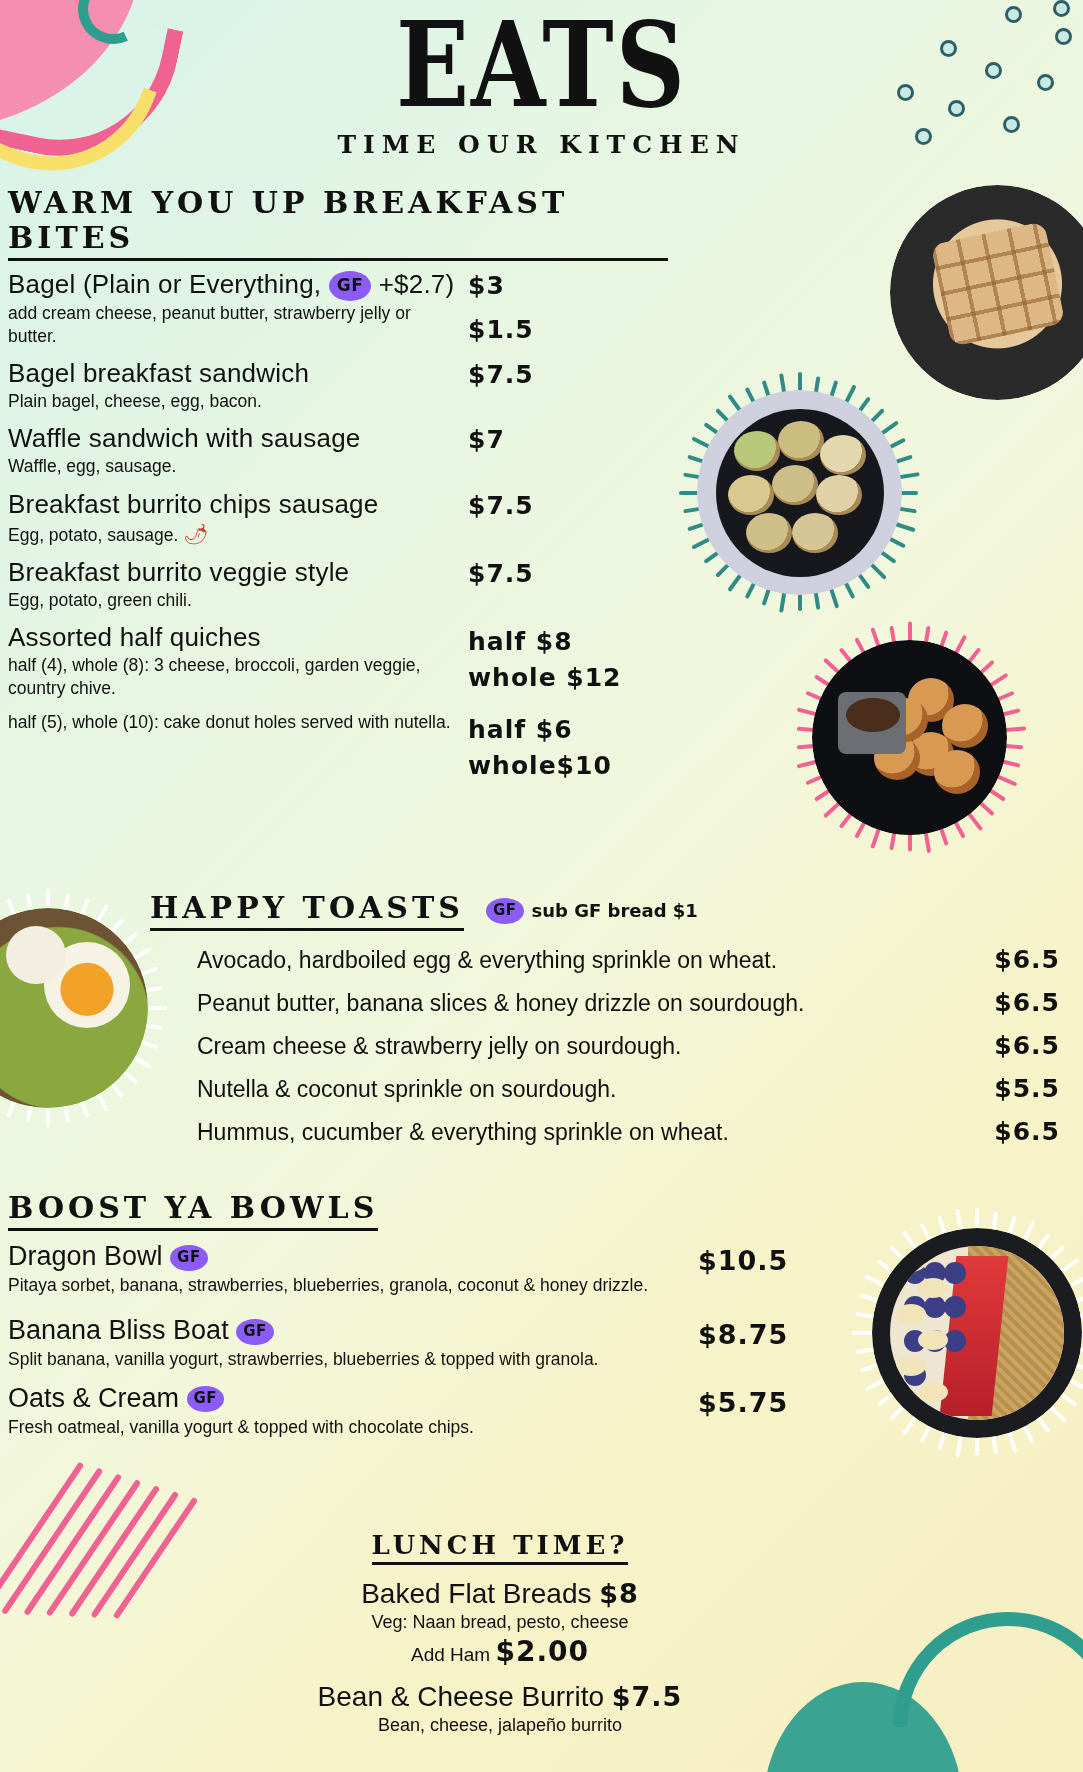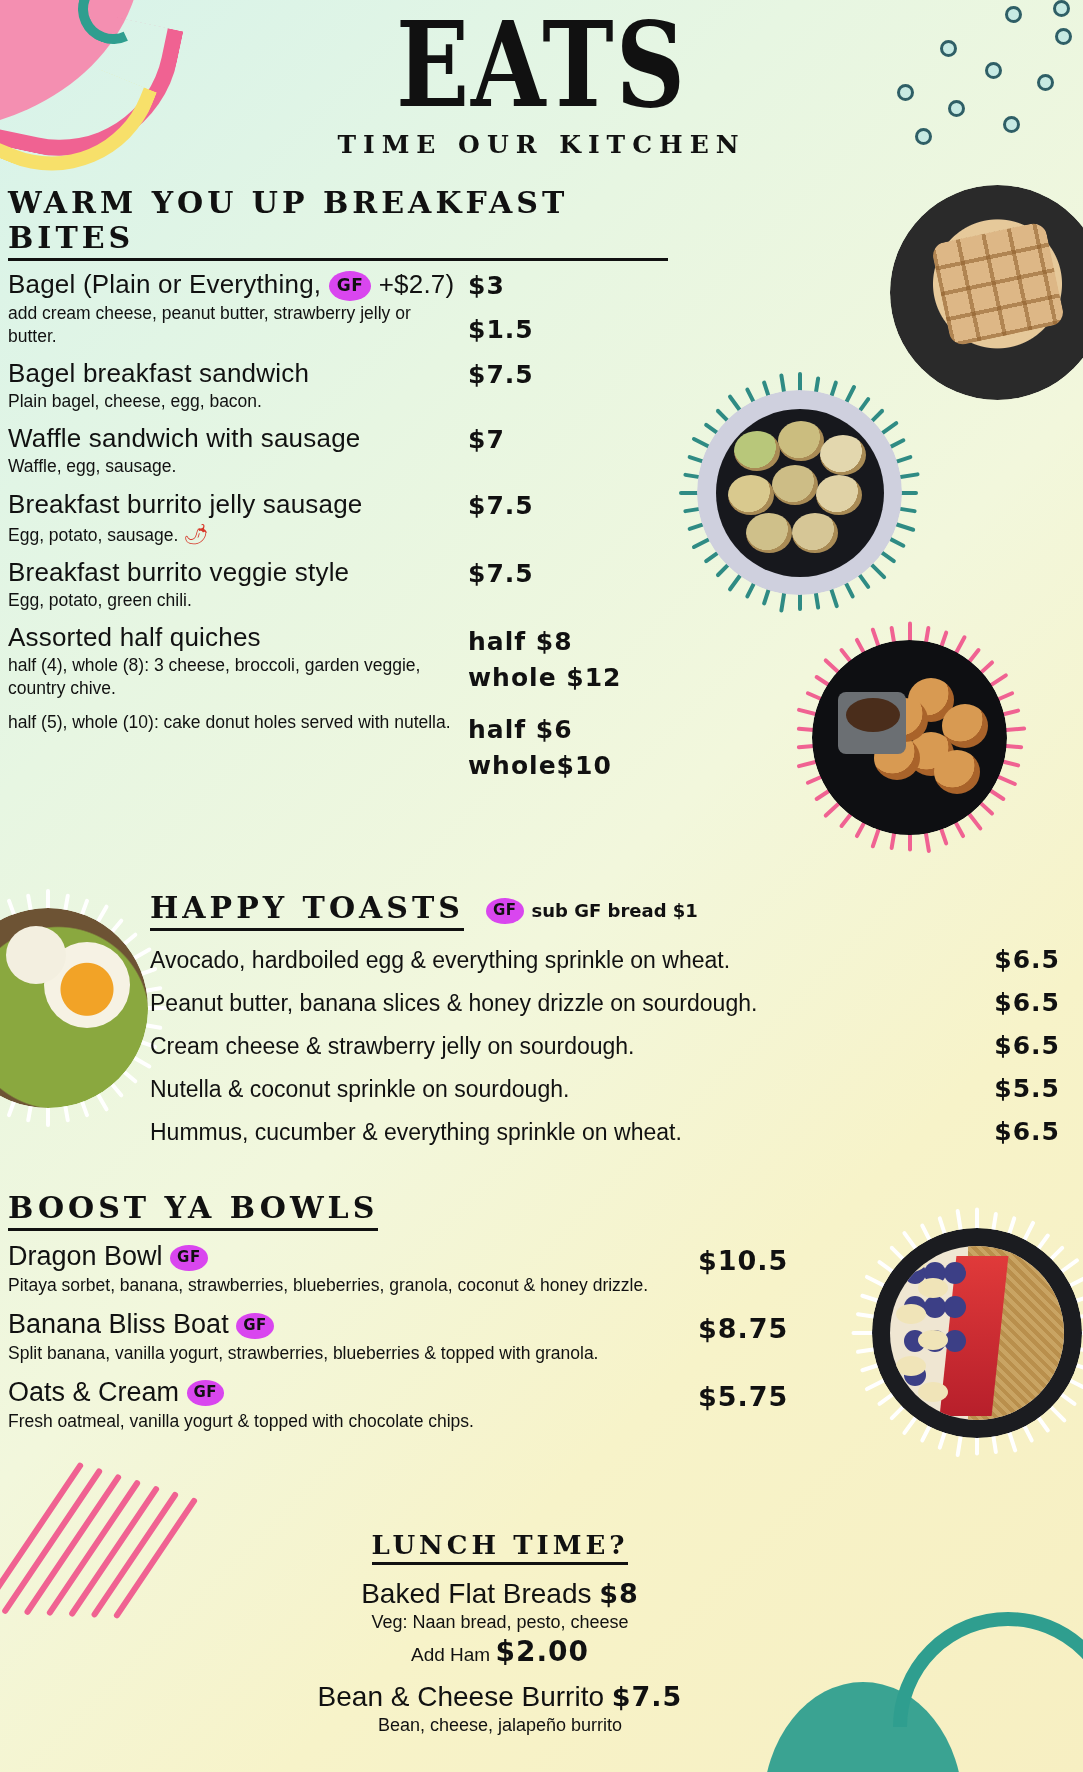--- a/index.html
+++ b/index.html
@@ -165,40 +165,40 @@
     font-family: "DejaVu Sans", sans-serif;
     font-weight: bold;
     font-size: 25px;
     letter-spacing: 1px;
     white-space: pre;
   }
   .price-2 { line-height: 1.45; }
 
   .gf {
     display: inline-block;
-    background: #d946ef;
+    background: #8b5cf6;
     border-radius: 50%;
     font-family: "DejaVu Sans", sans-serif;
     font-weight: bold;
     font-size: 17px;
     line-height: 1;
     padding: 6px 8px 7px 8px;
     vertical-align: middle;
     letter-spacing: .5px;
     text-align: right;
   }
   .gf.sm { font-size: 15px; padding: 5px 7px 6px 7px; }
 
   .bfast-grid { display: grid; grid-template-columns: 460px 200px; }
   .bfast-grid .left { padding-right: 6px; }
   .bfast-grid .right { padding-top: 2px; }
 
   
   .sec-toasts { position: absolute; left: 150px; top: 890px; width: 910px; }
-  .toast-line { display: flex; justify-content: space-between; align-items: baseline; margin-top: 14px; }
+  .toast-line { display: flex; justify-content: space-between; align-items: baseline; margin-top: 14px; margin-left: 47px; }
   .toast-text { font-size: 23px; }
   .toast-price { font-family: "DejaVu Sans", sans-serif; font-weight: bold; font-size: 25px; letter-spacing: 1px; }
   .sub-gf { font-family: "DejaVu Sans", sans-serif; font-weight: bold; font-size: 18px; margin-left: 8px; }
 
   
   .sec-bowls { position: absolute; left: 8px; top: 1190px; width: 870px; }
   .bowl-row { display: grid; grid-template-columns: 1fr 180px; align-items: start; }
   .bowl-name { font-size: 27px; }
   .bowl-desc { font-size: 17.5px; line-height: 1.3; margin-top: 2px; }
   .bowl-price { font-family: "DejaVu Sans", sans-serif; font-weight: bold; font-size: 27px; letter-spacing: 1px; text-align: left; padding-top: 4px; }
@@ -519,21 +519,21 @@
       </div>
     <div class="left">
         <div class="item-desc">Waffle, egg, sausage.</div>
       </div>
     <div class="right"></div>
   </div>
 
   
   <div class="bfast-grid" style="margin-top:10px;">
     <div class="left">
-        <div class="item-name">Breakfast burrito jelly sausage</div>
+        <div class="item-name">Breakfast burrito chips sausage</div>
       </div>
     <div class="right">
         <div class="price">$7.5</div>
       </div>
     <div class="left">
         <div class="item-desc"><span>Egg, potato, sausage.</span> <span class="chili">🌶</span></div>
       </div>
     <div class="right"></div>
   </div>
 
@@ -611,21 +611,21 @@
     <div>
       <div class="bowl-name">
         <span>Dragon Bowl</span>
         <span class="gf sm">GF</span>
       </div>
       <div class="bowl-desc">Pitaya sorbet, banana, strawberries, blueberries, granola, coconut &amp; honey drizzle.</div>
     </div>
     <div class="bowl-price">$10.5</div>
   </div>
 
-  <div class="bowl-row" style="margin-top:12px;">
+  <div class="bowl-row" style="margin-top:18px;">
     <div>
       <div class="bowl-name">
         <span>Banana Bliss Boat</span>
         <span class="gf sm">GF</span>
       </div>
       <div class="bowl-desc">Split banana, vanilla yogurt, strawberries, blueberries &amp; topped with granola.</div>
     </div>
     <div class="bowl-price">$8.75</div>
   </div>
 

